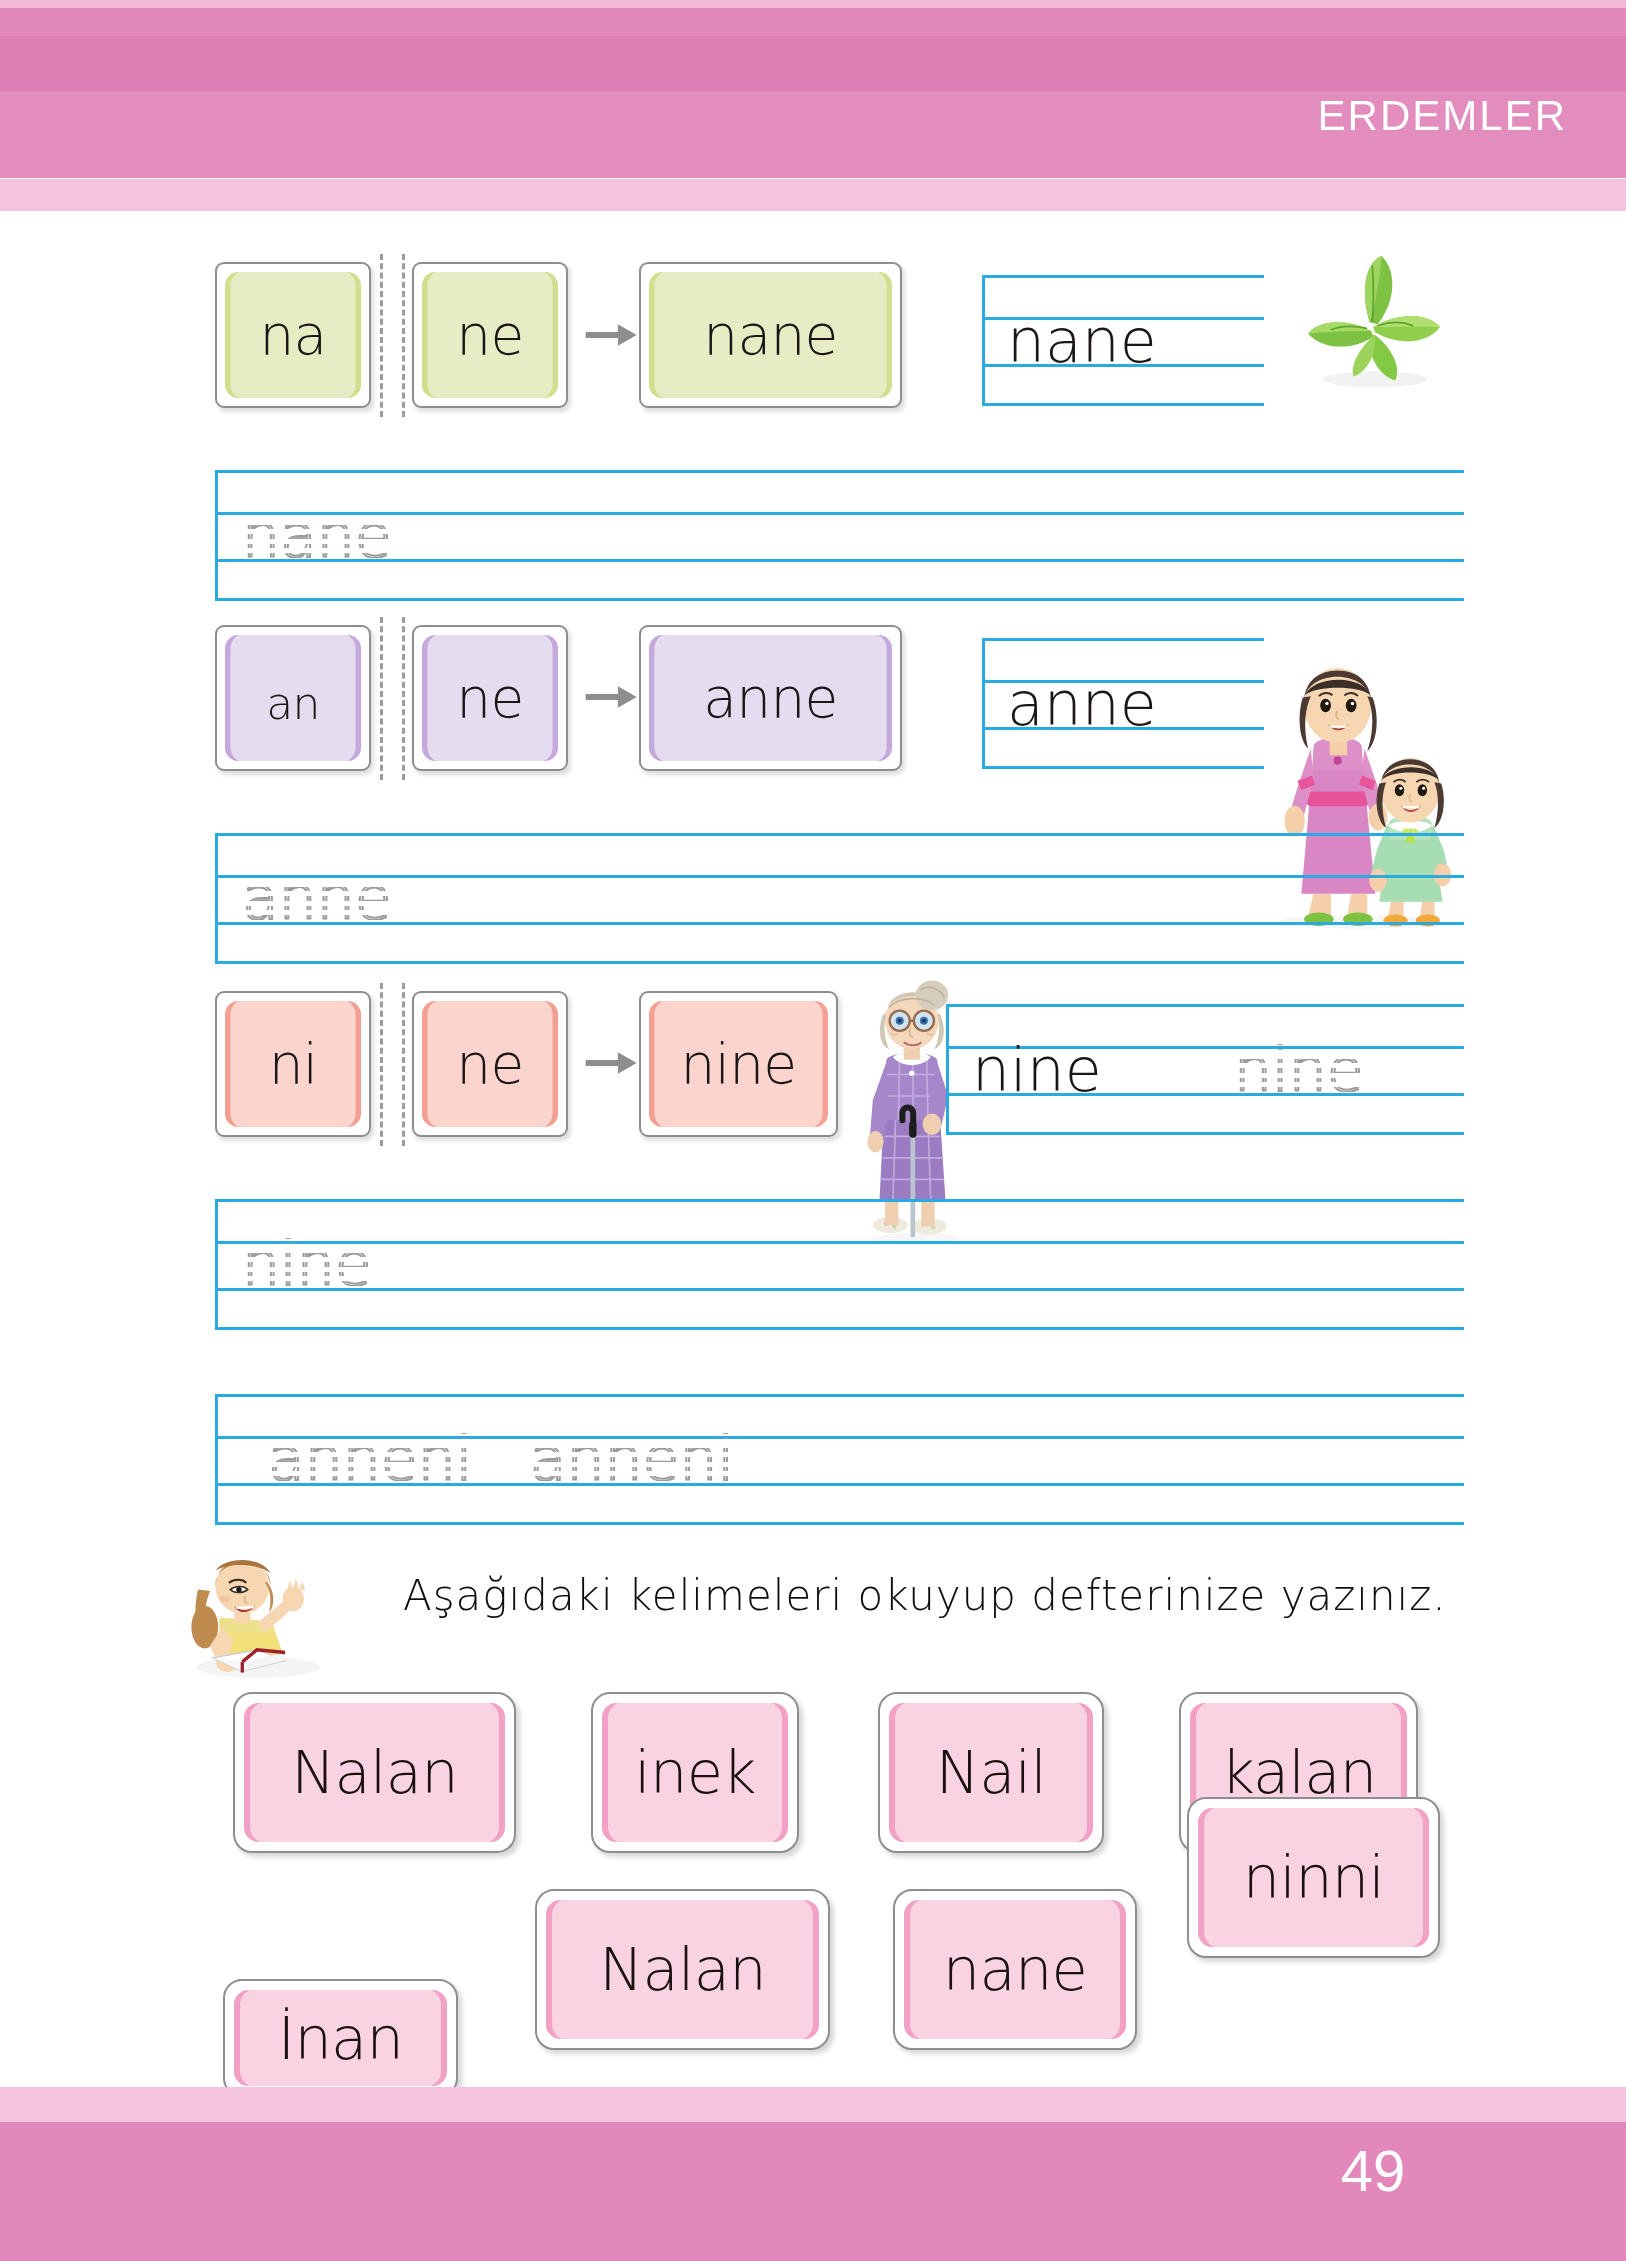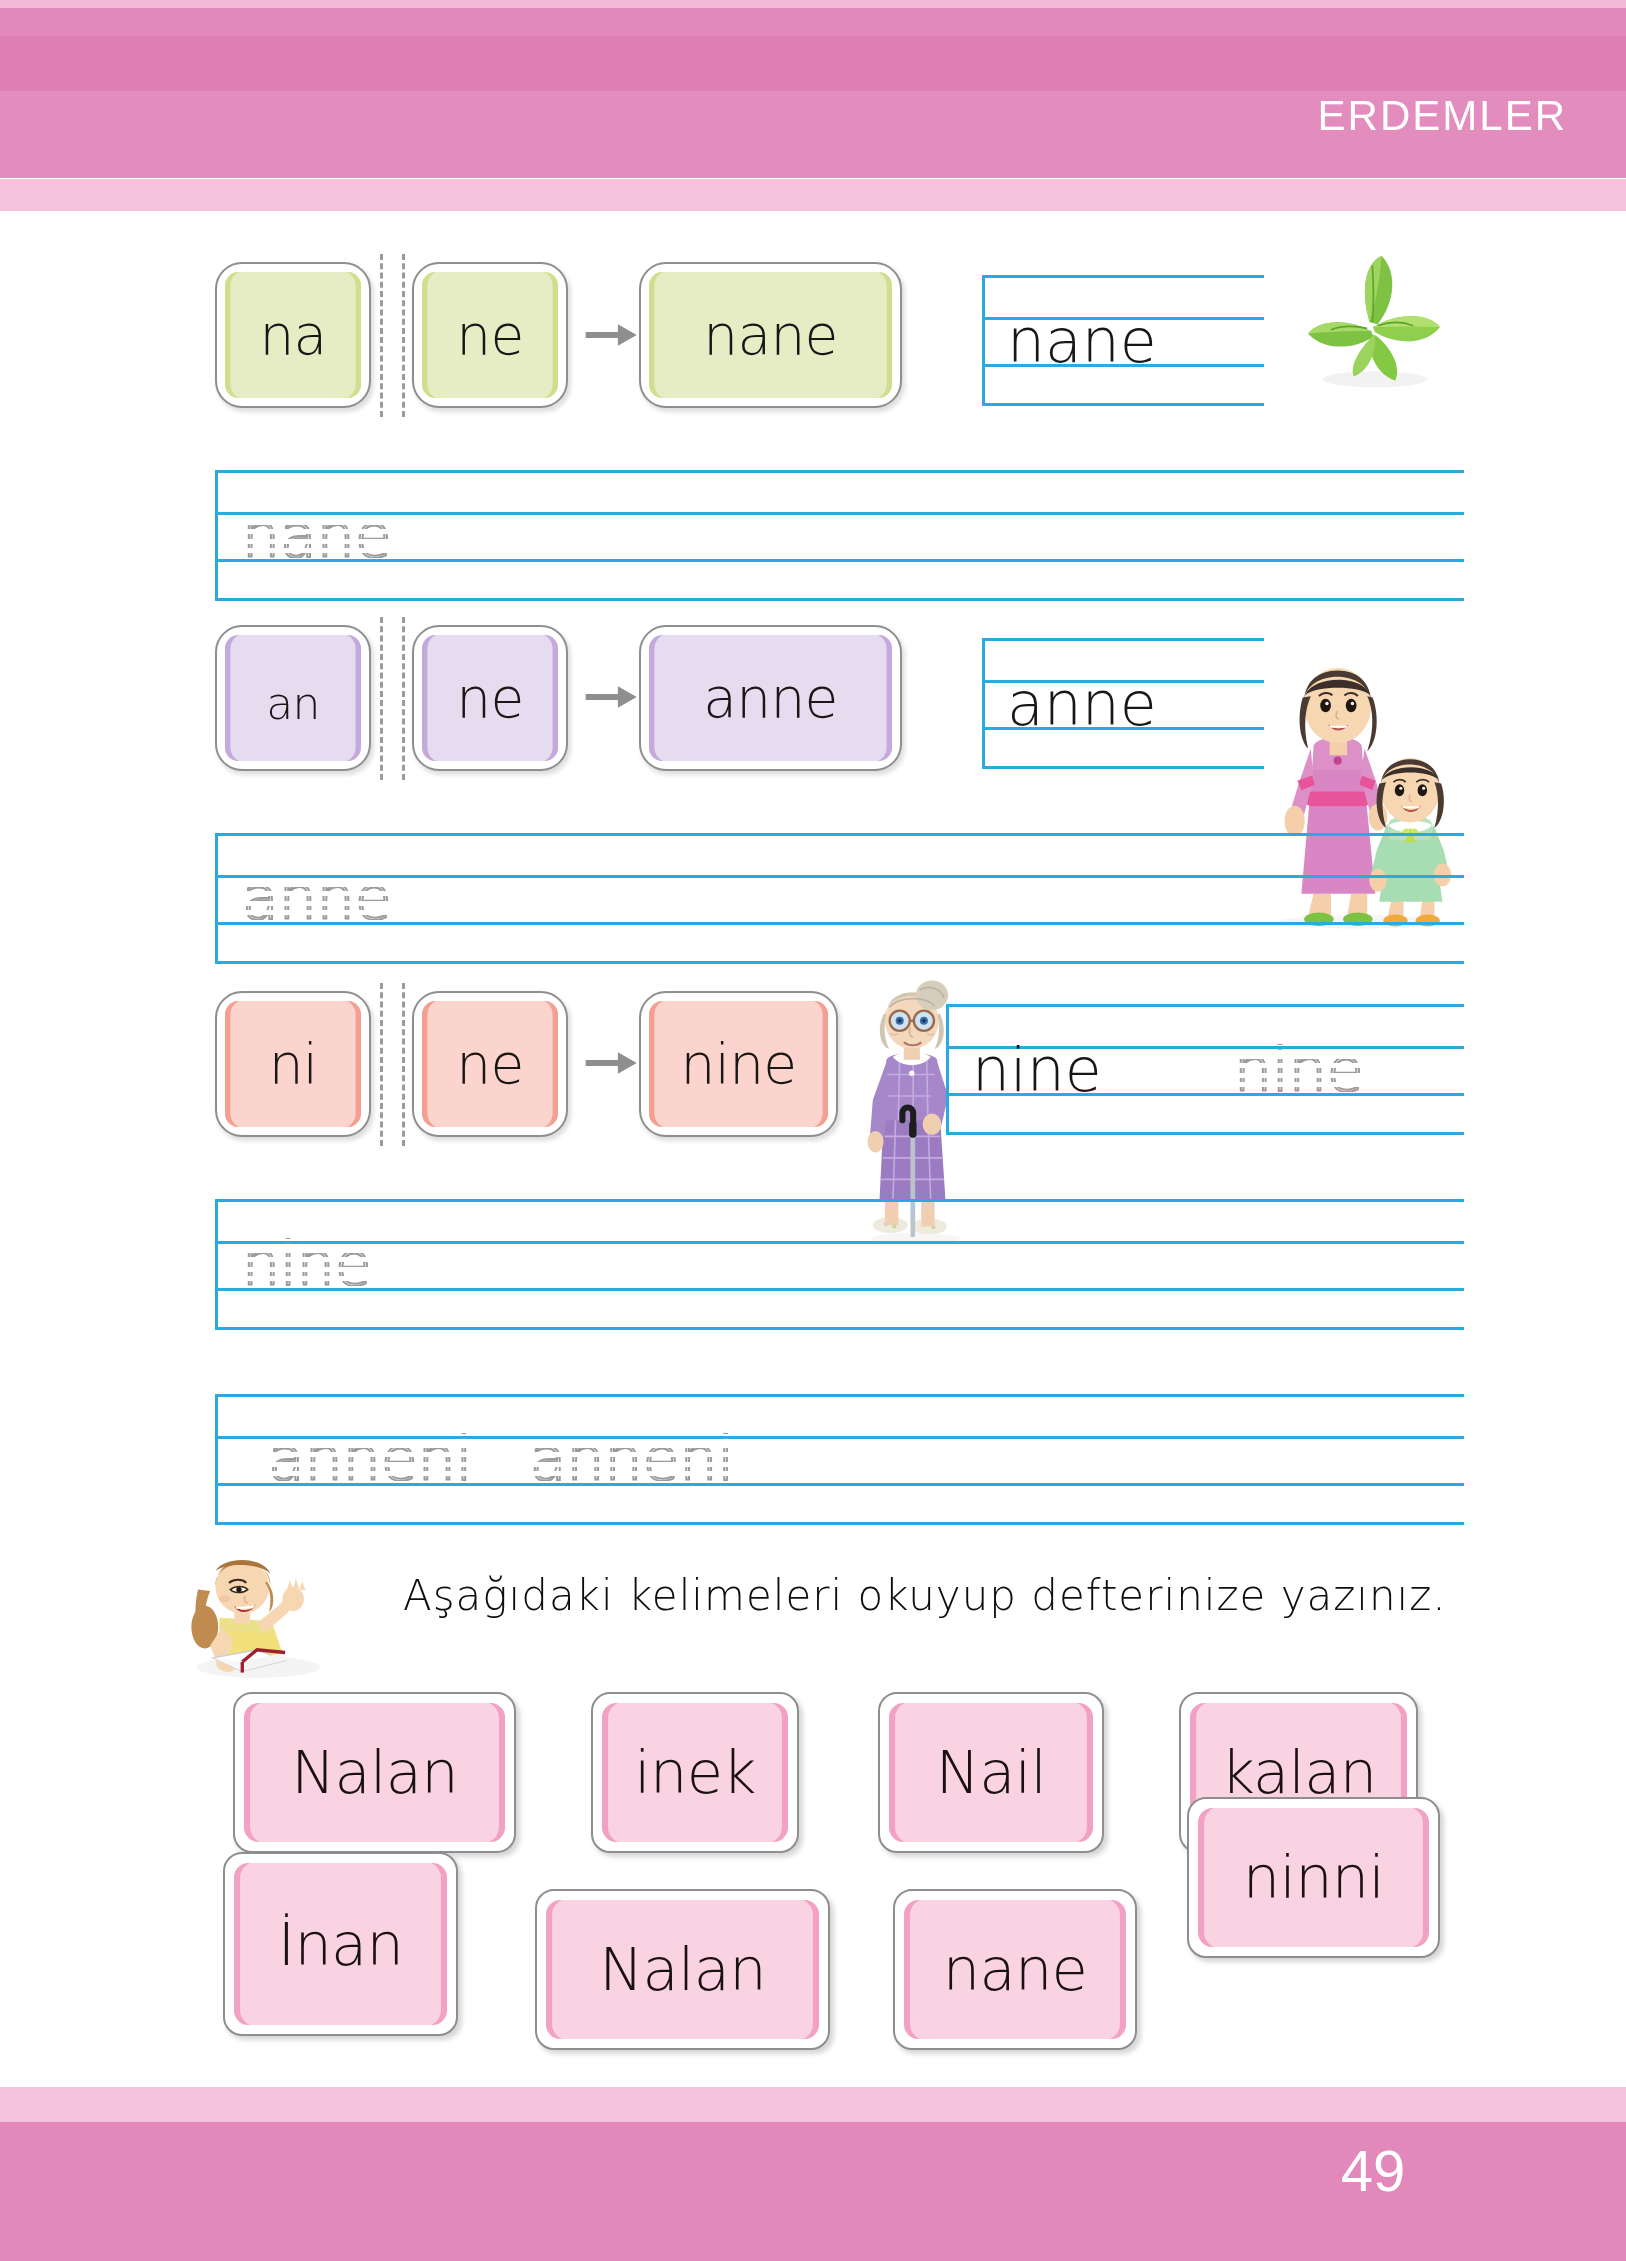--- a/index.html
+++ b/index.html
@@ -47,21 +47,21 @@
     font-size: 58px;
     font-family: "Liberation Sans", sans-serif;
     line-height: 1;
   }
 
   
   .syl-card {
     position: absolute;
     background: #ffffff;
     border: 2.7px solid #8e8e8e;
-    border-radius: 27px;
+    border-radius: 9px;
     box-sizing: border-box;
     box-shadow: 2.7px 3.4px 4.7px rgba(0,0,0,0.13);
     padding-left: 18px;
   }
   .syl-inner {
     position: absolute;
     left: 8px; top: 8px; right: 8px; bottom: 8px;
     border-radius: 13.4px;
     display: flex;
     align-items: center;
@@ -552,21 +552,21 @@
   <div class="word-inner">
     <span class="word-text">Nail</span>
   </div>
 </div>
 <div class="word-card" style="left:1179px; top:1692px; width:239px; height:161px;">
   <div class="word-inner">
     <span class="word-text">kalan</span>
   </div>
 </div>
 
-<div class="word-card" style="left:223px; top:1852px; width:235px; height:184px;">
+<div class="word-card" style="left:223px; top:1979px; width:235px; height:118px;">
   <div class="word-inner">
     <span class="word-text">İnan</span>
   </div>
 </div>
 <div class="word-card" style="left:535px; top:1889px; width:295px; height:161px;">
   <div class="word-inner">
     <span class="word-text">Nalan</span>
   </div>
 </div>
 <div class="word-card" style="left:893px; top:1889px; width:244px; height:161px;">

